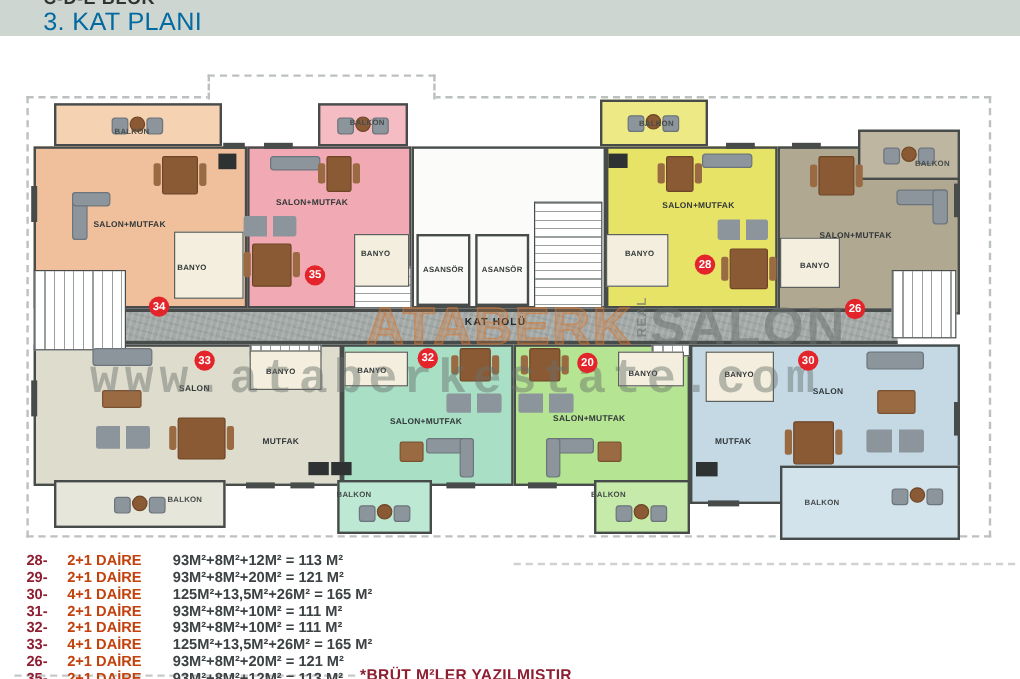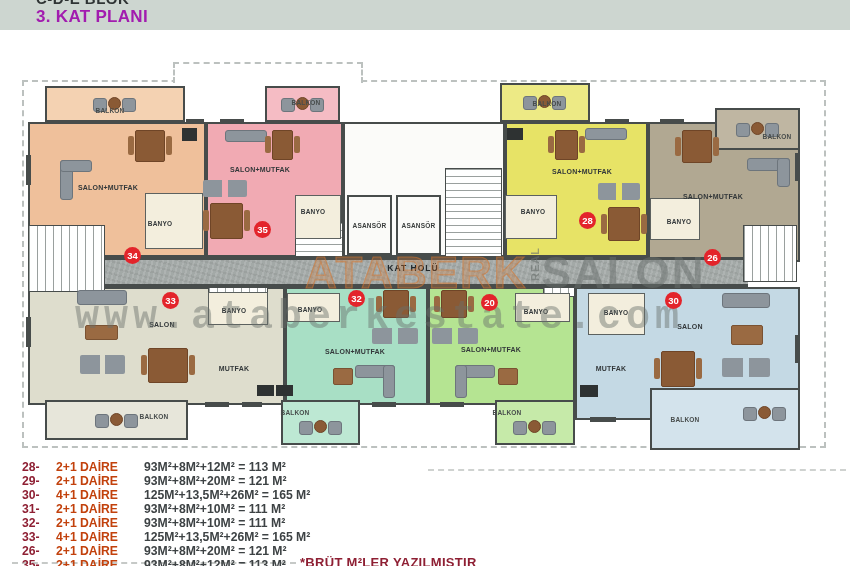--- a/index.html
+++ b/index.html
@@ -2,21 +2,21 @@
 <html><head>
 <meta charset="utf-8">
 <style>
   * { margin:0; padding:0; box-sizing:border-box; }
   html,body { width:850px; height:566px; overflow:hidden; background:#fff;
     font-family:"Liberation Sans", sans-serif; }
   .page { position:relative; width:850px; height:566px; background:#fff; overflow:hidden; }
 
   .titlebar { position:absolute; left:0; top:0; width:850px; height:30px; background:#cdd6d0; overflow:hidden; }
   .block-title { position:absolute; left:36px; top:-10px; font-weight:bold; font-size:15px; color:#2f3434; letter-spacing:.5px; }
-  .floor-title { position:absolute; left:36px; top:7px; font-weight:bold; font-size:17px; color:#a21caf; letter-spacing:.3px; }
+  .floor-title { position:absolute; left:36px; top:7px; font-weight:normal; font-size:21px; color:#0369a1; letter-spacing:.3px; }
 
   .plan { position:absolute; left:20px; top:55px; width:812px; height:402px; }
   .roof-main { position:absolute; left:2px; top:25px; width:804px; height:368px; border:2px dashed #bcc1bf; }
   .roof-notch { position:absolute; left:153px; top:7px; width:190px; height:21px; border:2px dashed #bcc1bf; border-bottom:none; background:#fff; }
 
   .apt { position:absolute; border:2.5px solid #474c4b; }
   .core { background:#fbfbf9; }
   .c34{background:#efc09b}.c35{background:#f1aab3}.c28{background:#e7e366}.c29{background:#b1a892}
   .c33{background:#deddcd}.c32{background:#a8dfc5}.c31{background:#b5e492}.c30{background:#c4d9e4}
   .balc { position:absolute; border:2px solid #474c4b; z-index:1; }

